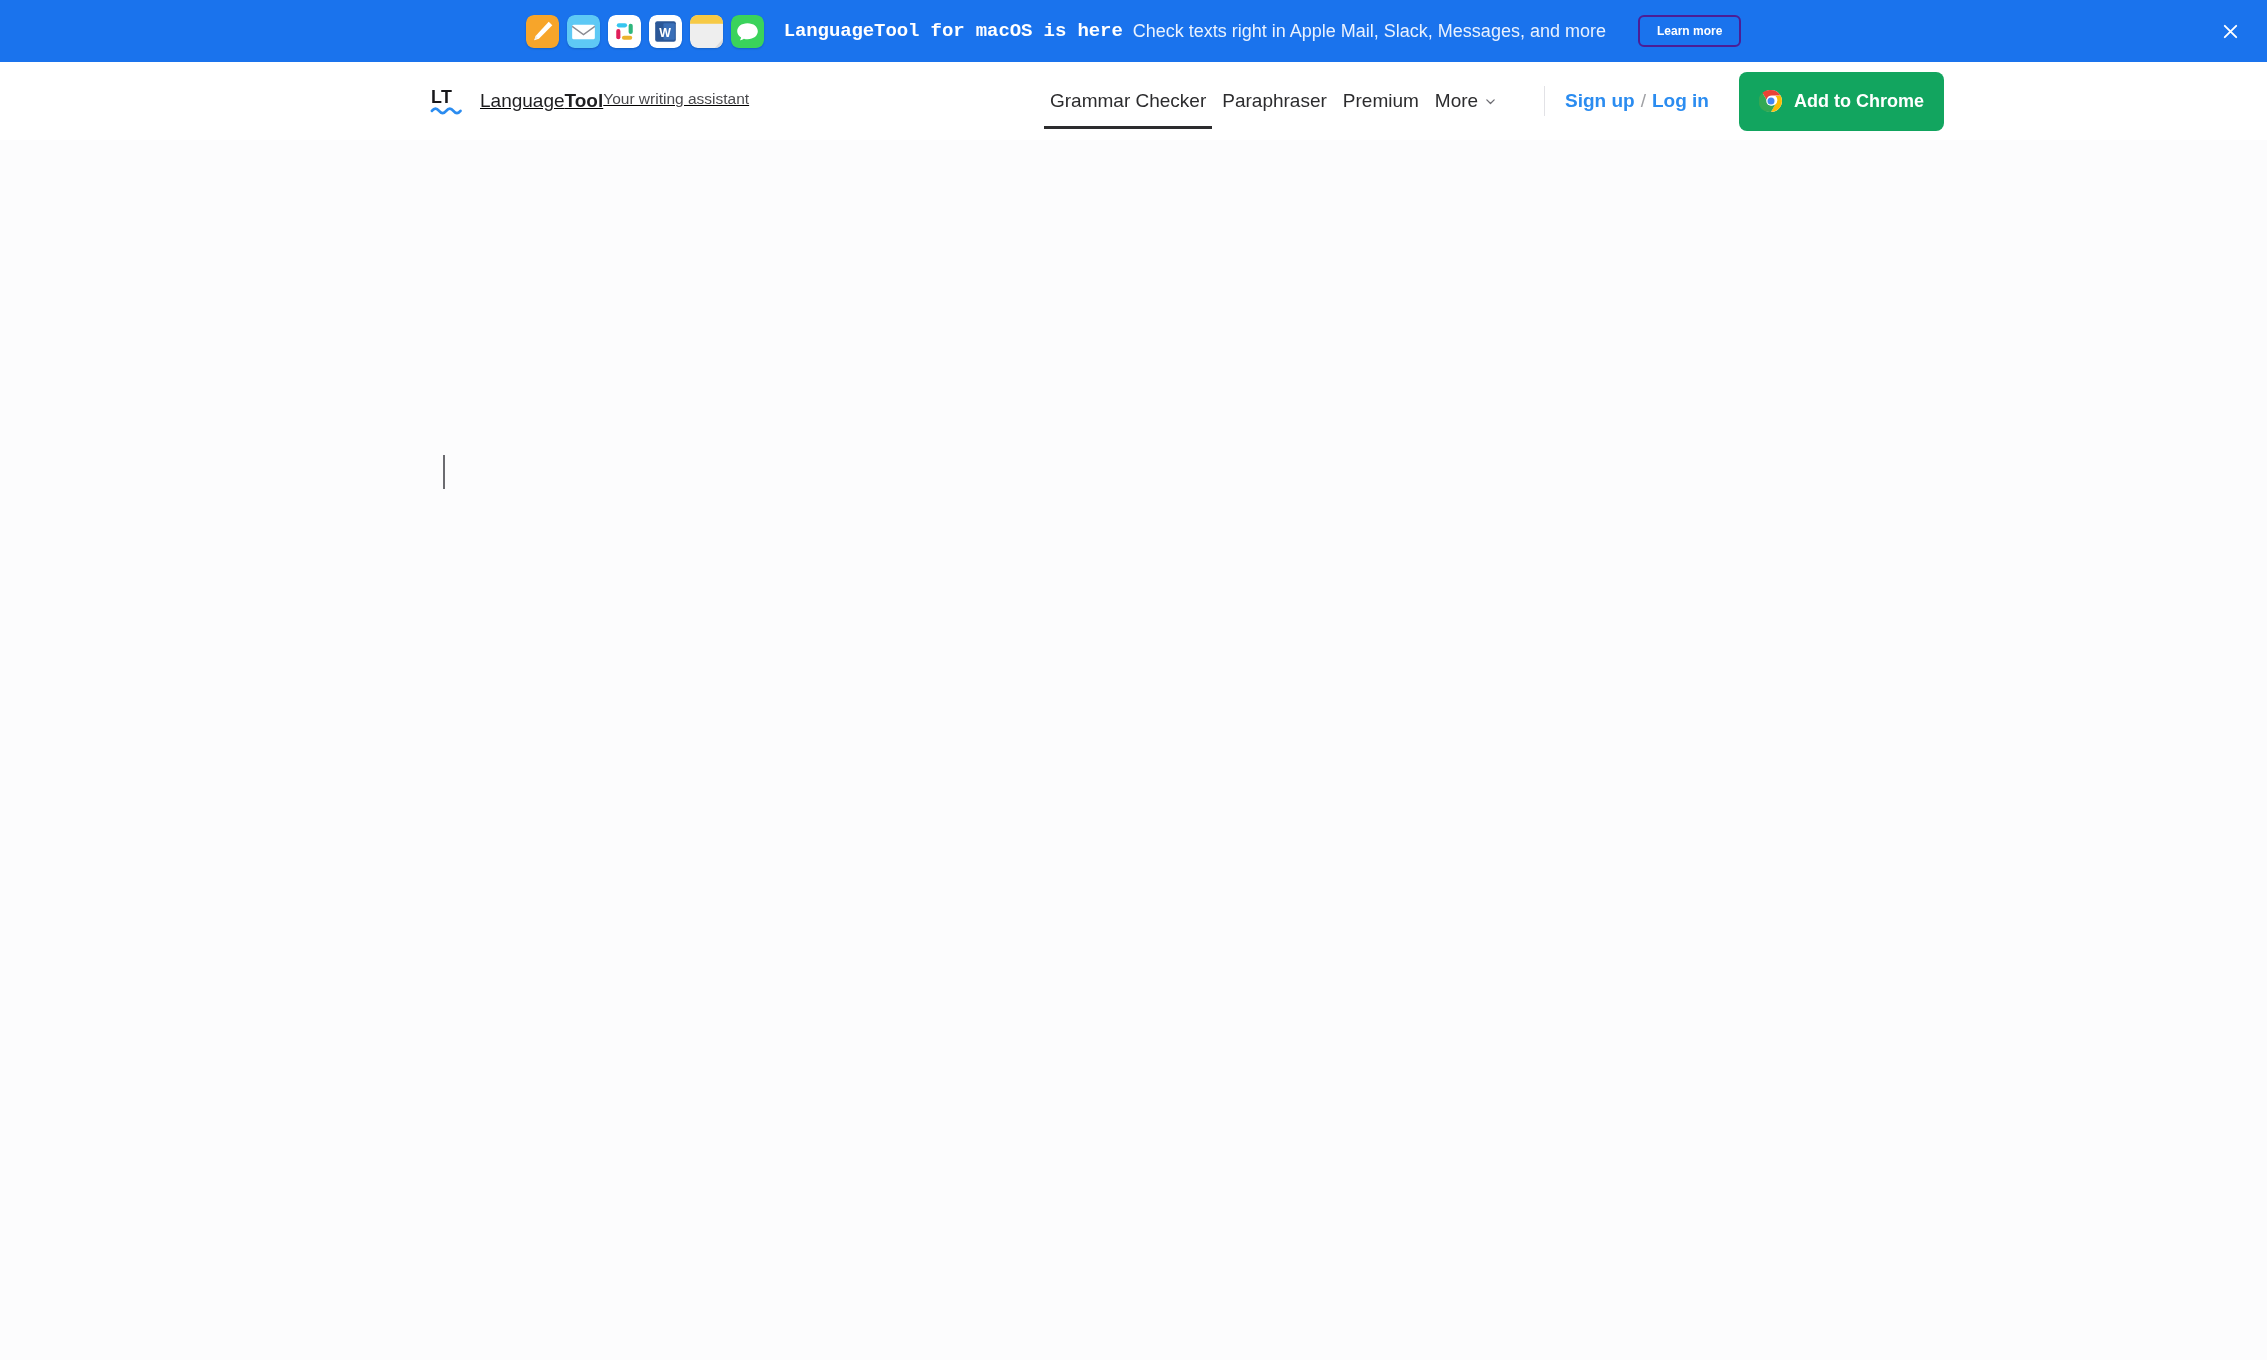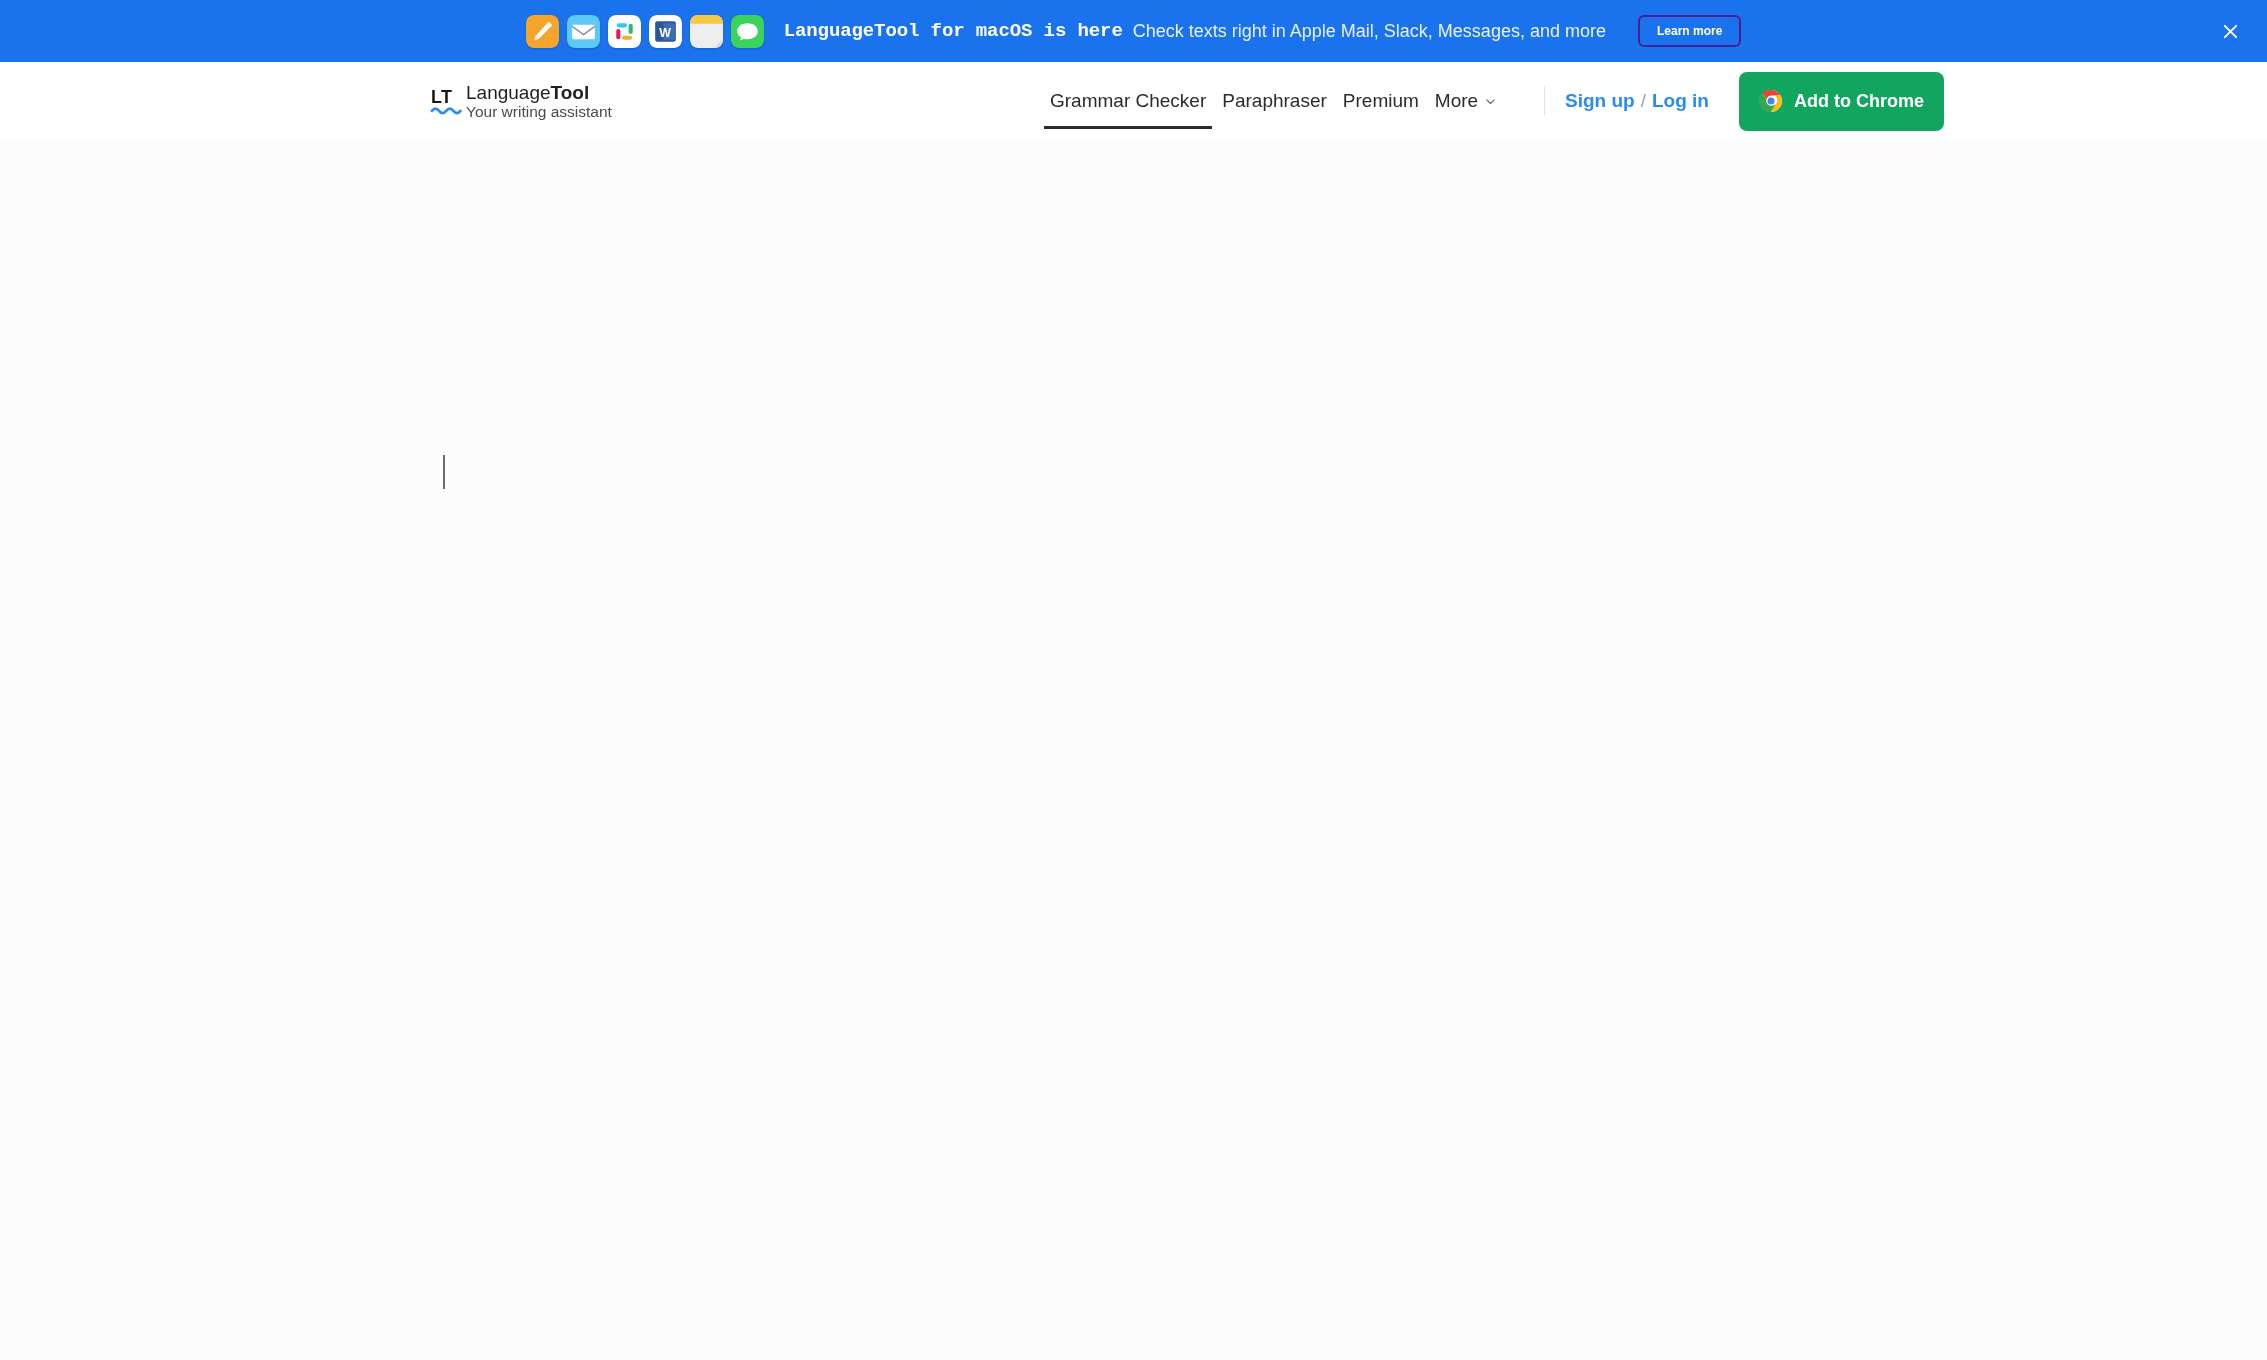--- a/index.html
+++ b/index.html
@@ -88,25 +88,26 @@
     width: 100%;
     height: 78px;
     background: #ffffff;
     display: flex;
     align-items: center;
     position: relative;
   }
   .brand {
     display: flex;
     align-items: center;
+    gap: 14px;
     margin-left: 430px;
     cursor: pointer;
   }
   .brand-mark { width: 36px; height: 34px; display: block; flex: none; }
-  .brand-text { display: flex; flex-direction: column; line-height: 1.12; }
+  .brand-text { display: flex; flex-direction: row; line-height: 1.12; text-decoration: underline; }
   .brand-name { font-size: 19px; color: #1f1f21; font-weight: normal; white-space: nowrap; }
   .brand-name b { font-weight: bold; }
   .brand-tag { font-size: 15.5px; color: #4a4a4d; white-space: nowrap; }
 
   .nav-area {
     position: absolute;
     left: 1042px;
     top: 0;
     height: 78px;
     display: flex;

